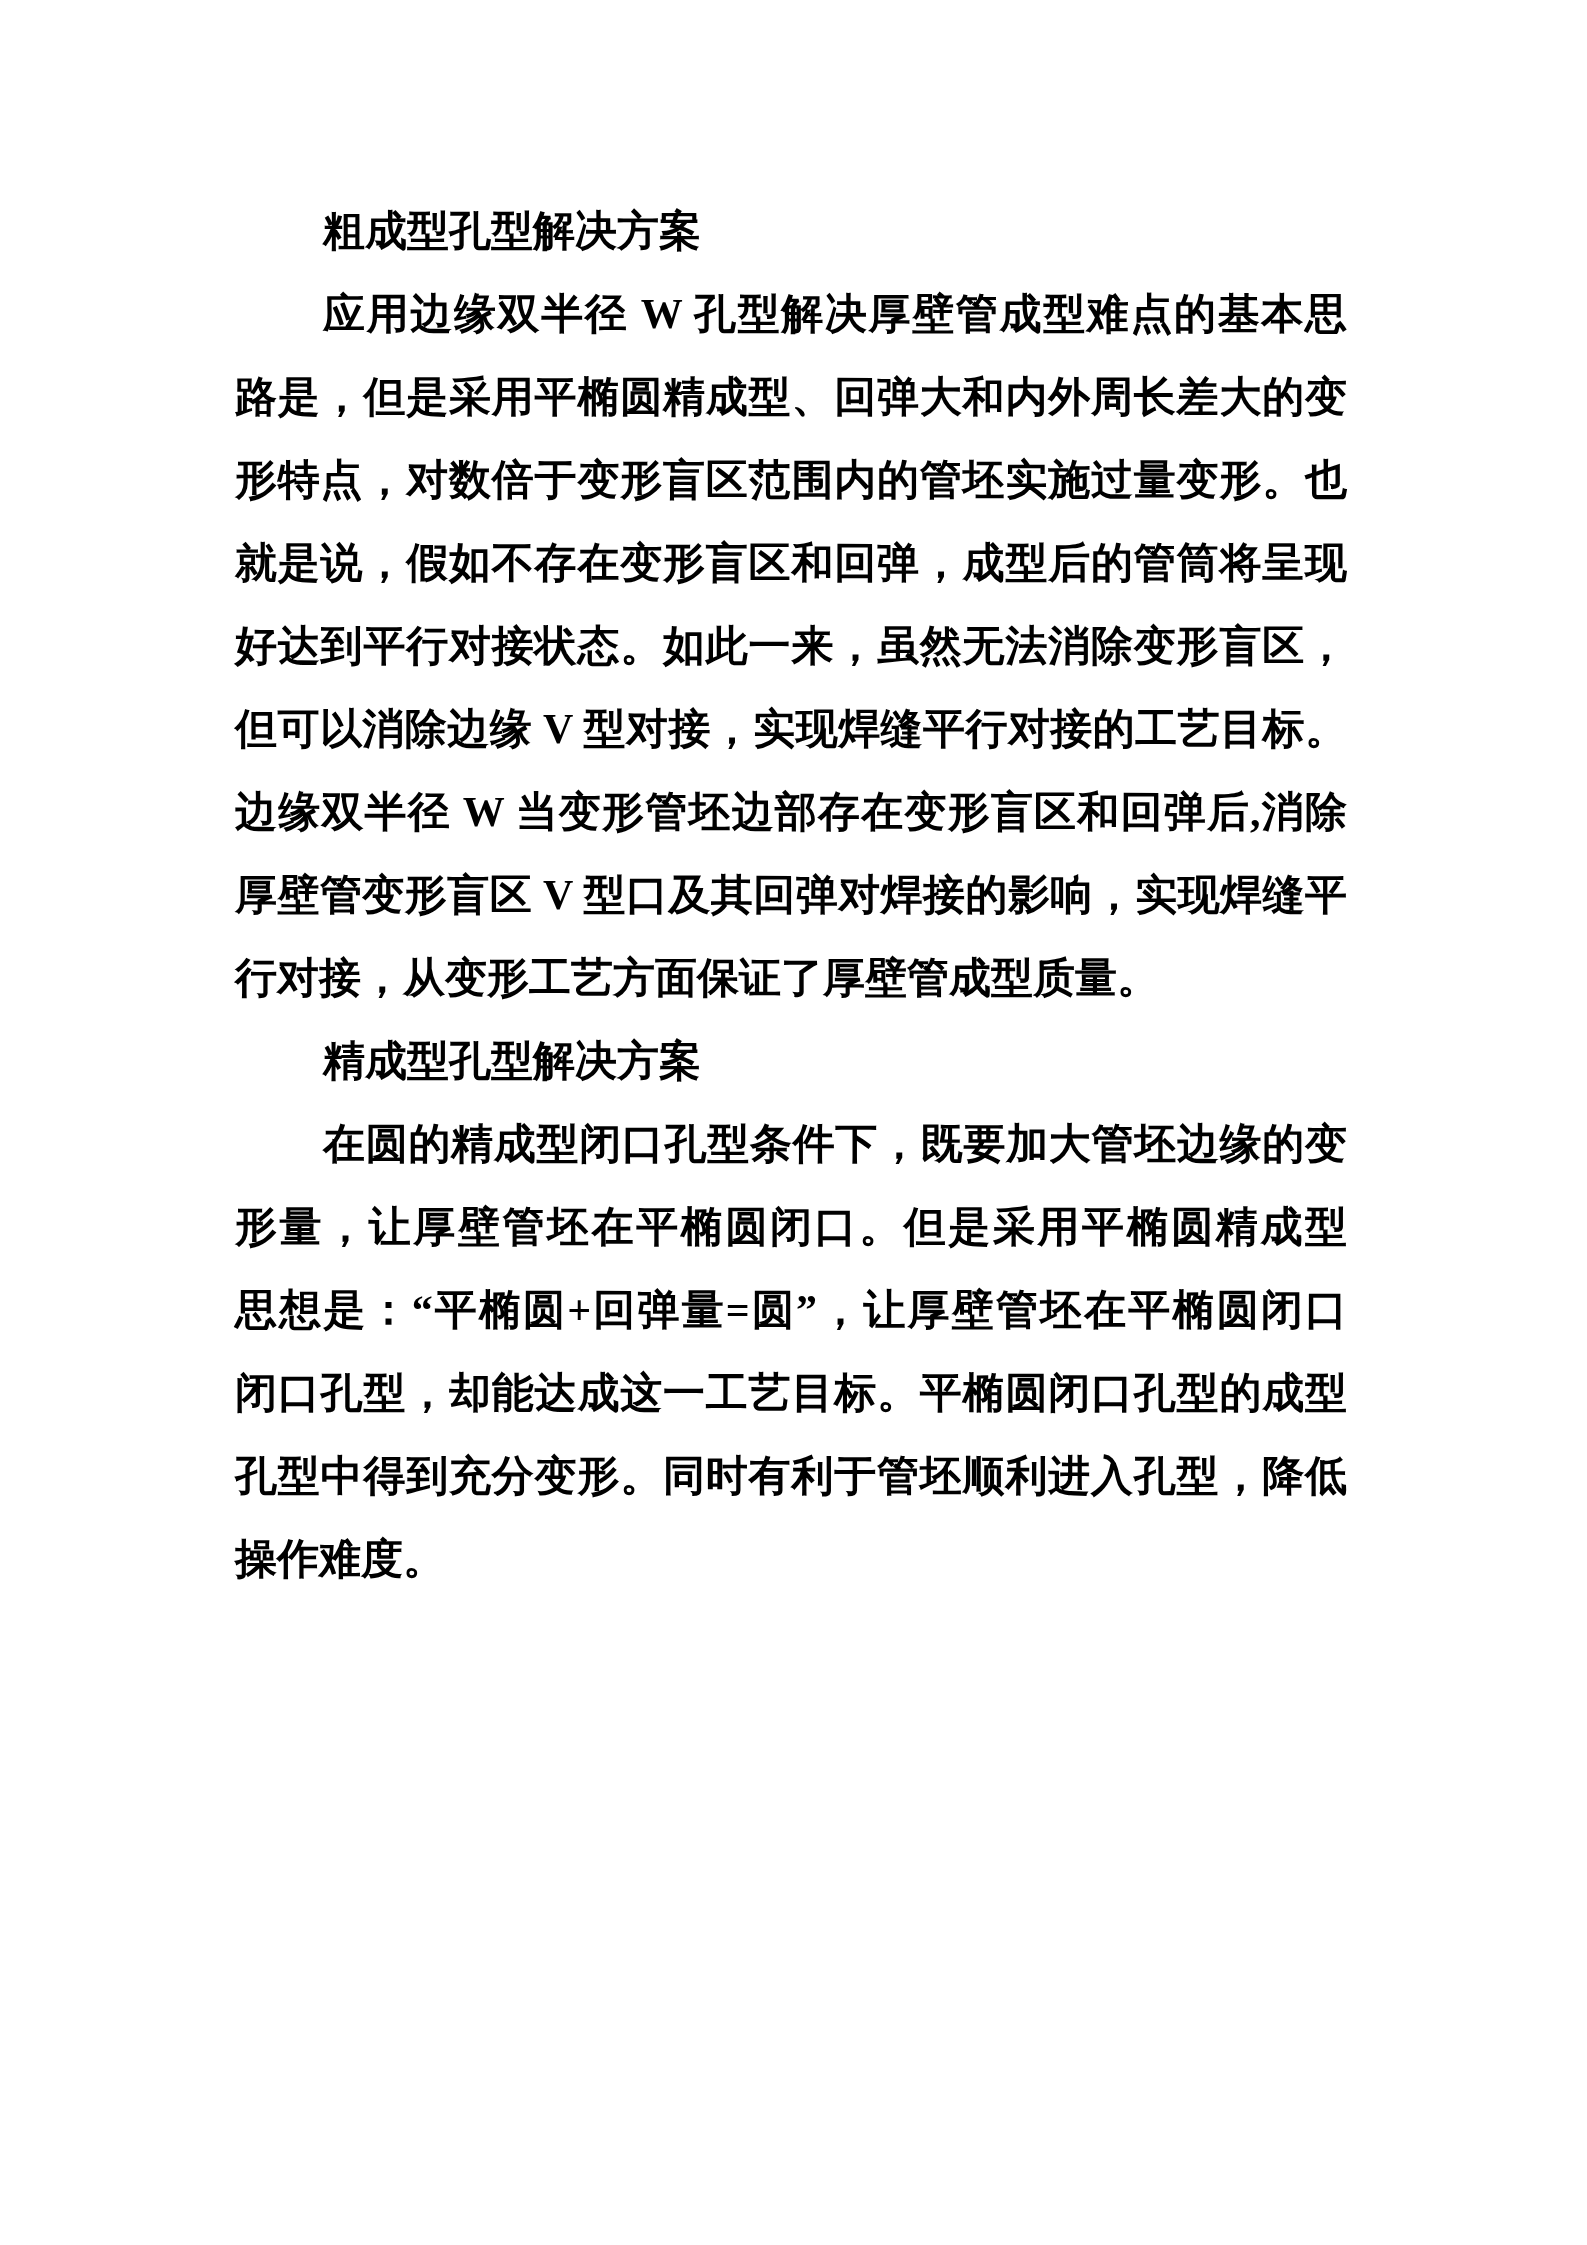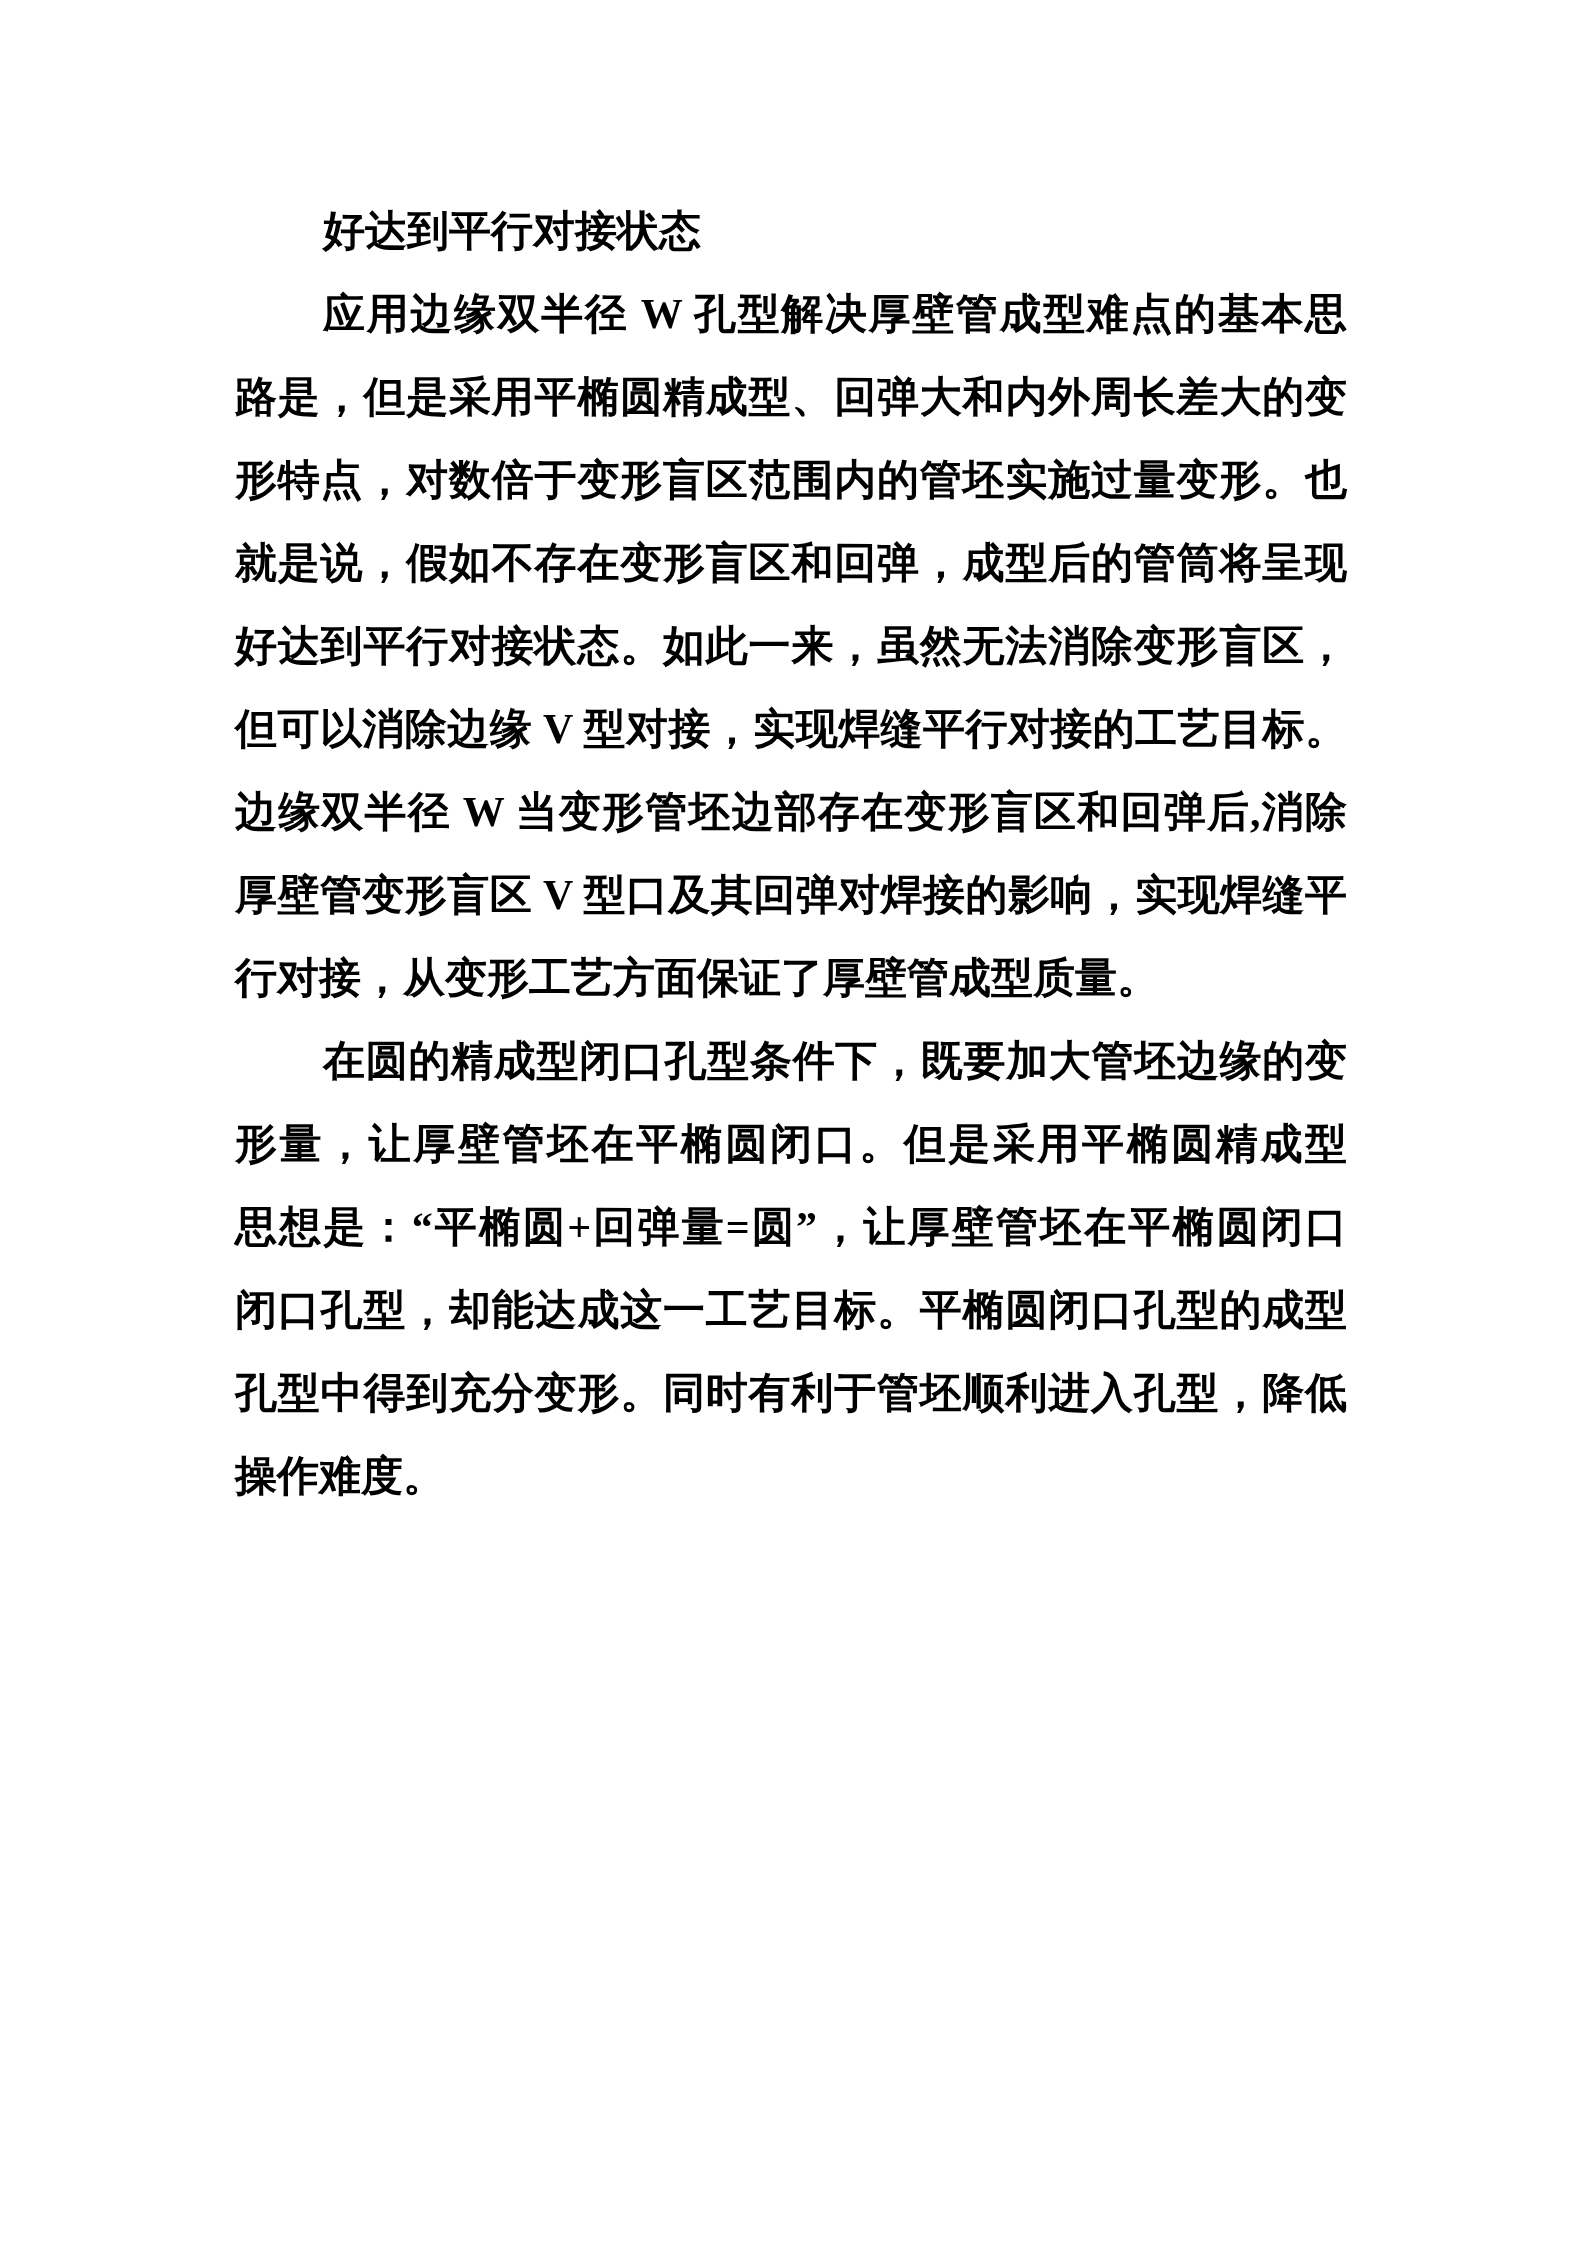--- a/index.html
+++ b/index.html
@@ -47,30 +47,31 @@
   }
   .line.last {
     text-align-last: left;
   }
 </style>
 </head>
 <body>
 
 <div class="page">
   <main class="content">
-      <div class="heading">好达到平行对接状态</div>
+      <div class="heading">粗成型孔型解决方案</div>
       <div class="line first">应用边缘双半径 W 孔型解决厚壁管成型难点的基本思</div>
       <div class="line">路是，但是采用平椭圆精成型、回弹大和内外周长差大的变</div>
       <div class="line">形特点，对数倍于变形盲区范围内的管坯实施过量变形。也</div>
       <div class="line">就是说，假如不存在变形盲区和回弹，成型后的管筒将呈现</div>
       <div class="line">好达到平行对接状态。如此一来，虽然无法消除变形盲区，</div>
       <div class="line">但可以消除边缘 V 型对接，实现焊缝平行对接的工艺目标。</div>
       <div class="line">边缘双半径 W 当变形管坯边部存在变形盲区和回弹后,消除</div>
       <div class="line">厚壁管变形盲区 V 型口及其回弹对焊接的影响，实现焊缝平</div>
       <div class="line last">行对接，从变形工艺方面保证了厚壁管成型质量。</div>
+      <div class="heading">精成型孔型解决方案</div>
       <div class="line first">在圆的精成型闭口孔型条件下，既要加大管坯边缘的变</div>
       <div class="line">形量，让厚壁管坯在平椭圆闭口。但是采用平椭圆精成型</div>
       <div class="line">思想是：“平椭圆+回弹量=圆”，让厚壁管坯在平椭圆闭口</div>
       <div class="line">闭口孔型，却能达成这一工艺目标。平椭圆闭口孔型的成型</div>
       <div class="line">孔型中得到充分变形。同时有利于管坯顺利进入孔型，降低</div>
       <div class="line last">操作难度。</div>
     </main>
 </div>
 
 </body></html>

